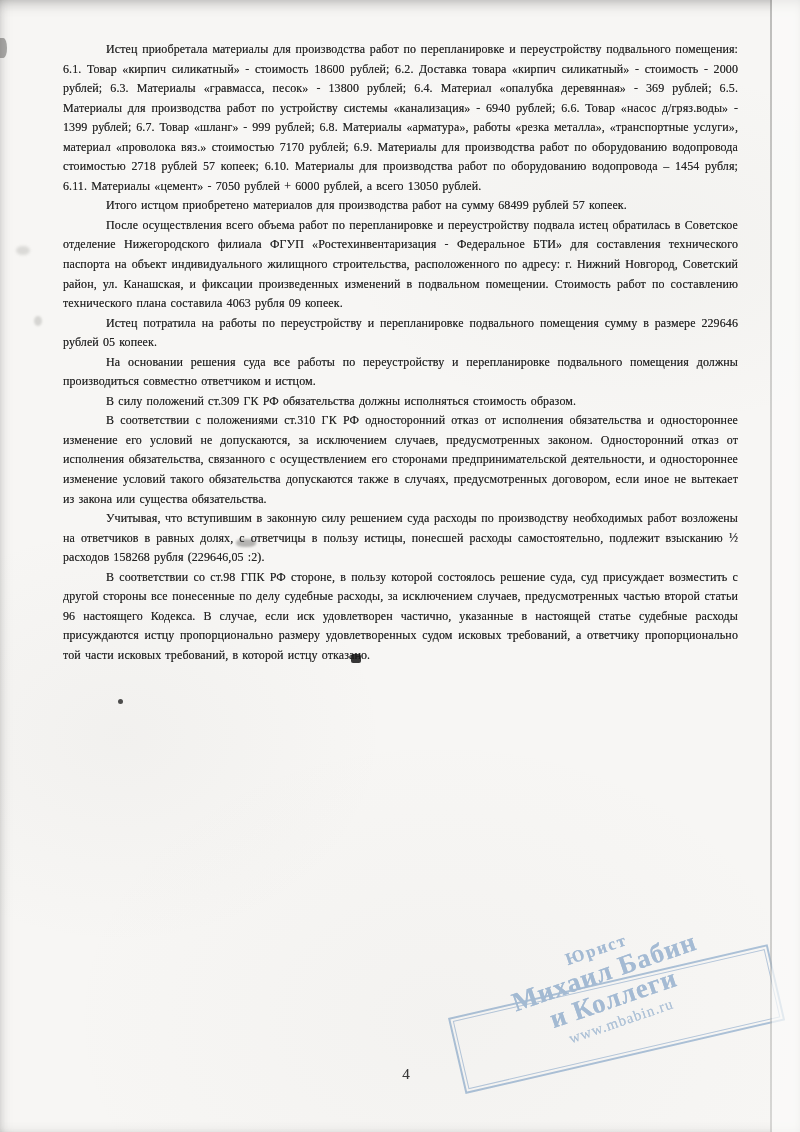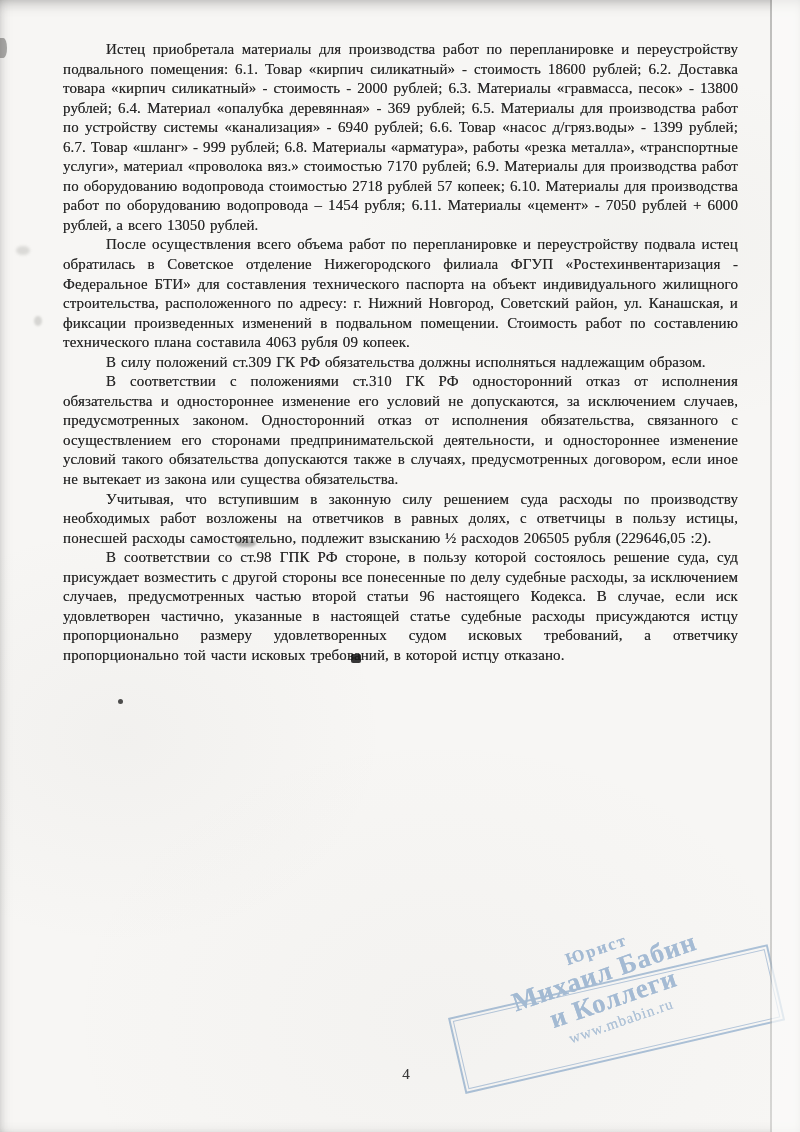--- a/index.html
+++ b/index.html
@@ -27,21 +27,21 @@
     background:linear-gradient(180deg,#8f8f8d,#b5b5b3 40%,#a8a8a6 75%,#bdbdbb);
     opacity:.55;
   }
   .right-strip{
     position:absolute;left:772px;top:0;width:28px;height:1132px;
     background:#fbfbfa;opacity:.7;
   }
   
   .text-block{
     position:absolute;left:63px;top:40px;width:675px;
-    font-size:15px;line-height:19.55px;color:#262626;
+    font-size:12px;line-height:19.55px;color:#262626;
     text-align:justify;
     word-spacing:1px;letter-spacing:.1px;
     text-shadow:0 0 .6px rgba(38,38,38,.65);
     filter:blur(.15px);
   }
   .text-block p{margin:0;text-indent:43px;}
   
   .page-number{
     position:absolute;left:336px;top:1066px;width:140px;
     text-align:center;font-size:15px;color:#3a3a3a;
@@ -79,24 +79,27 @@
   .margin-smudge1{left:16px;top:246px;width:14px;height:9px;background:#9a9a95;opacity:.3;border-radius:50%;filter:blur(1.5px);}
   .margin-smudge2{left:34px;top:316px;width:8px;height:10px;background:#8b8b86;opacity:.3;border-radius:50%;filter:blur(1px);}
 </style>
 </head>
 <body>
 
 <div class="page">
 
   <div class="text-block">
     <p>Истец приобретала материалы для производства работ по перепланировке и переустройству подвального помещения: 6.1. Товар «кирпич силикатный» - стоимость 18600 рублей; 6.2. Доставка товара «кирпич силикатный» - стоимость - 2000 рублей; 6.3. Материалы «гравмасса, песок» - 13800 рублей; 6.4. Материал «опалубка деревянная» - 369 рублей; 6.5. Материалы для производства работ по устройству системы «канализация» - 6940 рублей; 6.6. Товар «насос д/гряз.воды» - 1399 рублей; 6.7. Товар «шланг» - 999 рублей; 6.8. Материалы «арматура», работы «резка металла», «транспортные услуги», материал «проволока вяз.» стоимостью 7170 рублей; 6.9. Материалы для производства работ по оборудованию водопровода стоимостью 2718 рублей 57 копеек; 6.10. Материалы для производства работ по оборудованию водопровода – 1454 рубля; 6.11. Материалы «цемент» - 7050 рублей + 6000 рублей, а всего 13050 рублей.</p>
+    <p>Итого истцом приобретено материалов для производства работ на сумму 68499 рублей 57 копеек.</p>
     <p>После осуществления всего объема работ по перепланировке и переустройству подвала истец обратилась в Советское отделение Нижегородского филиала ФГУП «Ростехинвентаризация - Федеральное БТИ» для составления технического паспорта на объект индивидуального жилищного строительства, расположенного по адресу: г. Нижний Новгород, Советский район, ул. Канашская, и фиксации произведенных изменений в подвальном помещении. Стоимость работ по составлению технического плана составила 4063 рубля 09 копеек.</p>
-    <p>В силу положений ст.309 ГК РФ обязательства должны исполняться надлежащим образом.</p>
+    <p>Истец потратила на работы по переустройству и перепланировке подвального помещения сумму в размере 229646 рублей 05 копеек.</p>
+    <p>На основании решения суда все работы по переустройству и перепланировке подвального помещения должны производиться совместно ответчиком и истцом.</p>
+    <p>В силу положений ст.309 ГК РФ обязательства должны исполняться стоимость образом.</p>
     <p>В соответствии с положениями ст.310 ГК РФ односторонний отказ от исполнения обязательства и одностороннее изменение его условий не допускаются, за исключением случаев, предусмотренных законом. Односторонний отказ от исполнения обязательства, связанного с осуществлением его сторонами предпринимательской деятельности, и одностороннее изменение условий такого обязательства допускаются также в случаях, предусмотренных договором, если иное не вытекает из закона или существа обязательства.</p>
-    <p>Учитывая, что вступившим в законную силу решением суда расходы по производству необходимых работ возложены на ответчиков в равных долях, с ответчицы в пользу истицы, понесшей расходы самостоятельно, подлежит взысканию ½ расходов 206505 рубля (229646,05 :2).</p>
+    <p>Учитывая, что вступившим в законную силу решением суда расходы по производству необходимых работ возложены на ответчиков в равных долях, с ответчицы в пользу истицы, понесшей расходы самостоятельно, подлежит взысканию ½ расходов 158268 рубля (229646,05 :2).</p>
     <p>В соответствии со ст.98 ГПК РФ стороне, в пользу которой состоялось решение суда, суд присуждает возместить с другой стороны все понесенные по делу судебные расходы, за исключением случаев, предусмотренных частью второй статьи 96 настоящего Кодекса. В случае, если иск удовлетворен частично, указанные в настоящей статье судебные расходы присуждаются истцу пропорционально размеру удовлетворенных судом исковых требований, а ответчику пропорционально той части исковых требований, в которой истцу отказано.</p>
   </div>
 
   <div class="page-number">4</div>
 
   <div class="stamp">
     <div class="stamp-border-outer"></div>
     <div class="stamp-border-inner"></div>
     <div class="stamp-text">
       <div class="stamp-title">Юрист</div>

